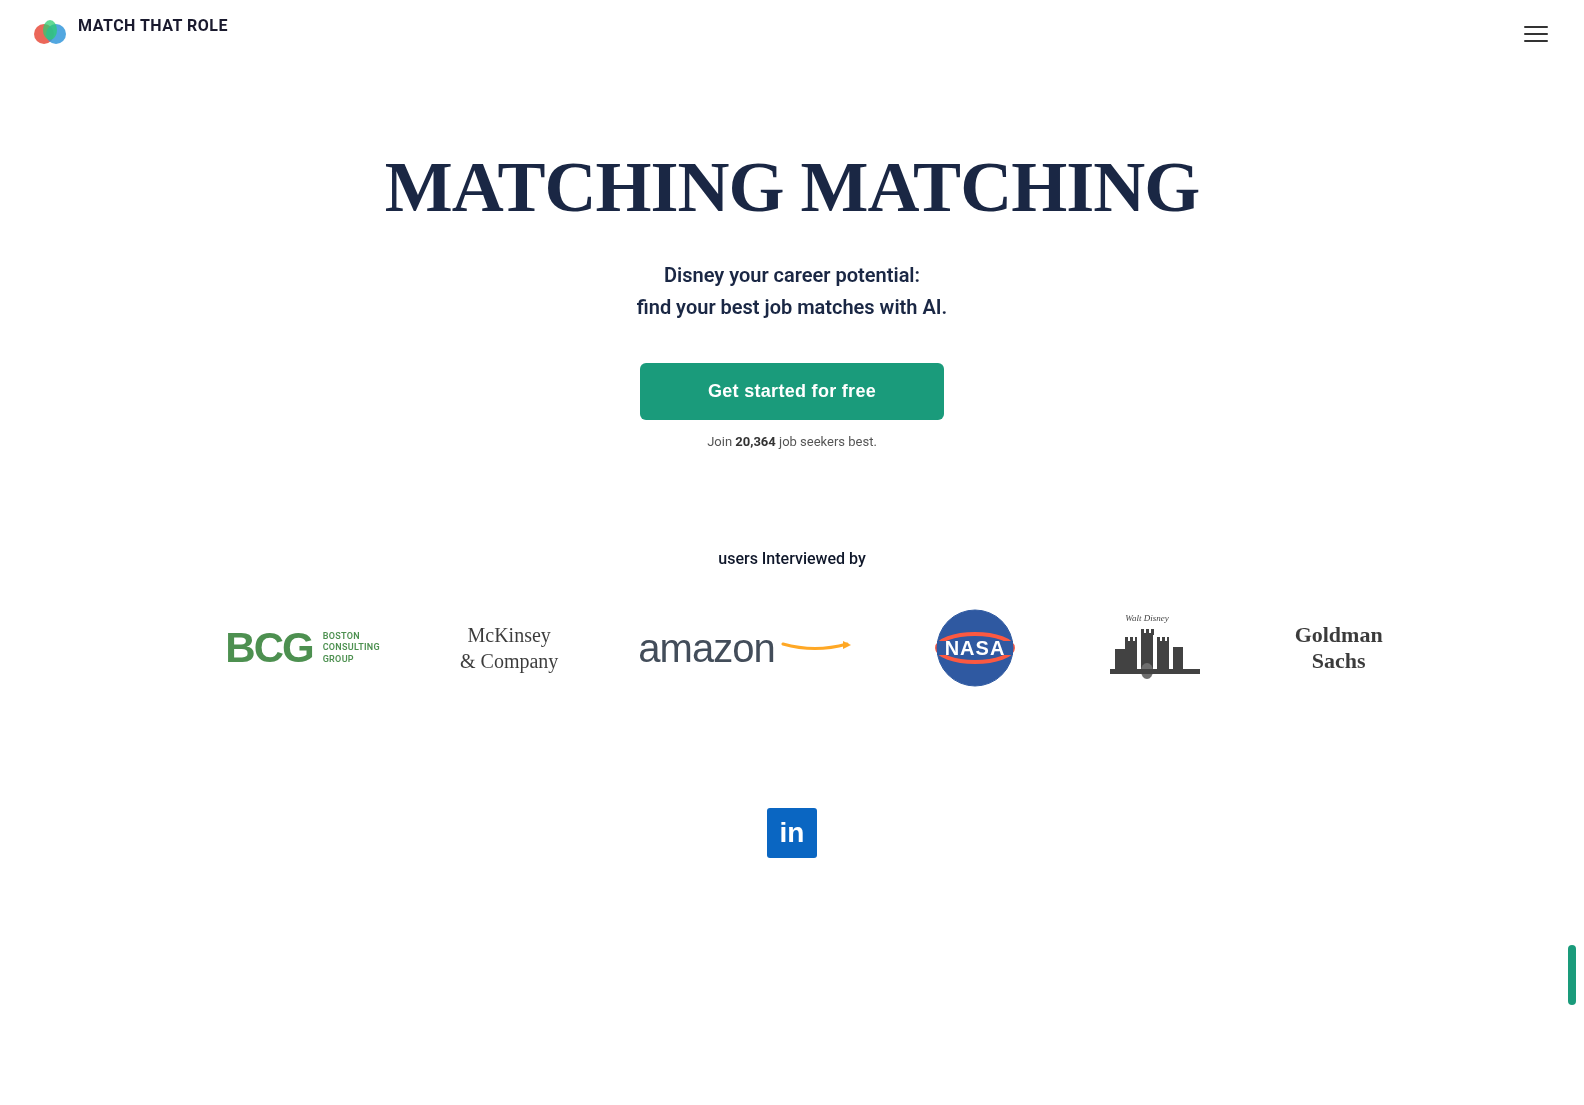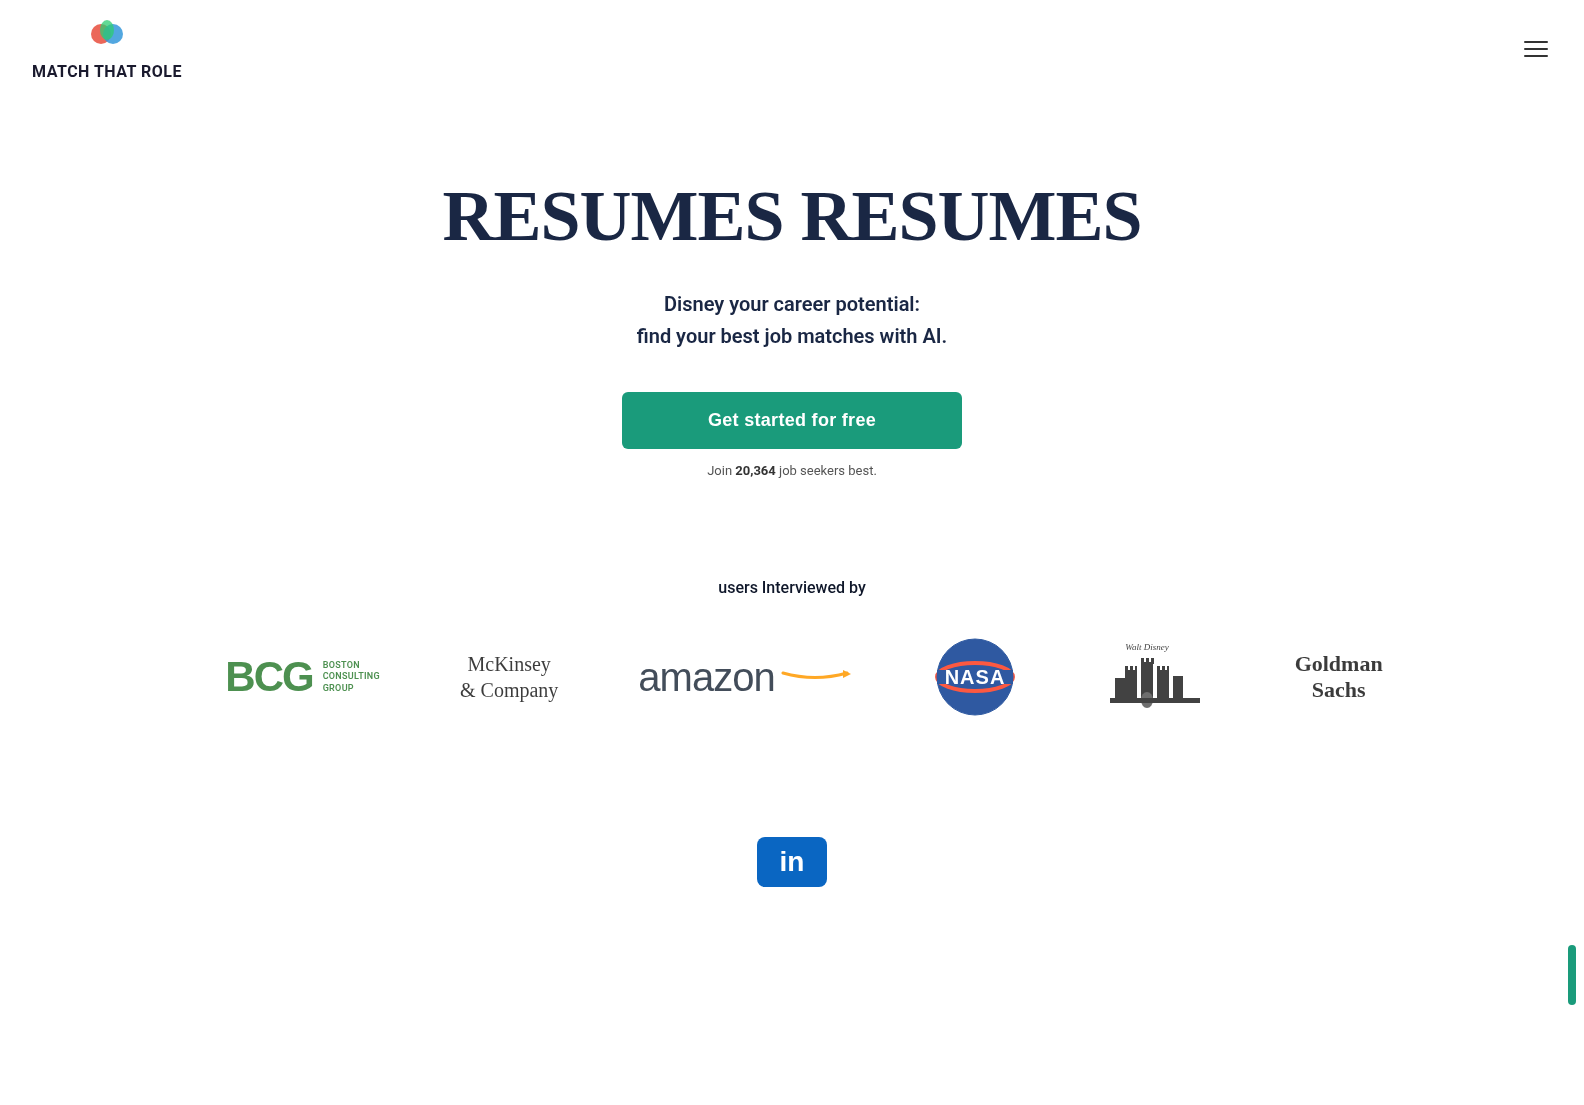--- a/index.html
+++ b/index.html
@@ -21,24 +21,22 @@
       display: flex;
       align-items: center;
       justify-content: space-between;
       padding: 16px 32px;
       background: #ffffff;
       border-bottom: none;
     }
 
     .logo-area {
       display: flex;
-      align-items: center;
       gap: 10px;
       cursor: pointer;
-      flex-direction: column;
     }
 
     .logo-icon {
       width: 36px;
       height: 36px;
     }
 
     .logo-text {
       font-size: 16px;
       font-weight: 700;
@@ -92,21 +90,21 @@
 
     .cta-button {
       background: #1a9b7b;
       color: #ffffff;
       border: none;
       border-radius: 6px;
       padding: 18px 60px;
       font-size: 18px;
       font-weight: 600;
       cursor: pointer;
-      width: 340px;
+      width: 304px;
       letter-spacing: 0.3px;
       margin-bottom: 14px;
     }
 
     .join-text {
       font-size: 13px;
       color: #555;
     }
 
     .join-text strong {
@@ -214,23 +212,23 @@
       padding: 20px;
       margin-top: 40px;
     }
 
     .linkedin-icon {
       font-size: 32px;
       font-weight: 900;
       color: #0a66c2;
       background: #0a66c2;
       color: white;
-      width: 70px;
+      width: 50px;
       height: 50px;
-      border-radius: 8px;
+      border-radius: 3px;
       display: flex;
       align-items: center;
       justify-content: center;
       font-family: Arial, sans-serif;
       font-size: 28px;
       font-weight: 700;
     }
 
     
     .scrollbar-indicator {
@@ -263,21 +261,21 @@
   </div>
   <div class="hamburger-icon">
     <span></span>
     <span></span>
     <span></span>
   </div>
 </nav>
 
 <section class="hero">
   <h1 class="hero-title">
-    <span>RESUMES RESUMES</span><br>
+    <span>MATCHING MATCHING</span><br>
   </h1>
   <p class="hero-subtitle">
     <span>Disney your career potential:</span><br>
     <span>find your best job matches with AI.</span>
   </p>
   <button class="cta-button">Get started for free</button>
   <p class="join-text">
     <span>Join </span><strong>20,364</strong><span> job seekers best.</span>
   </p>
 </section>

